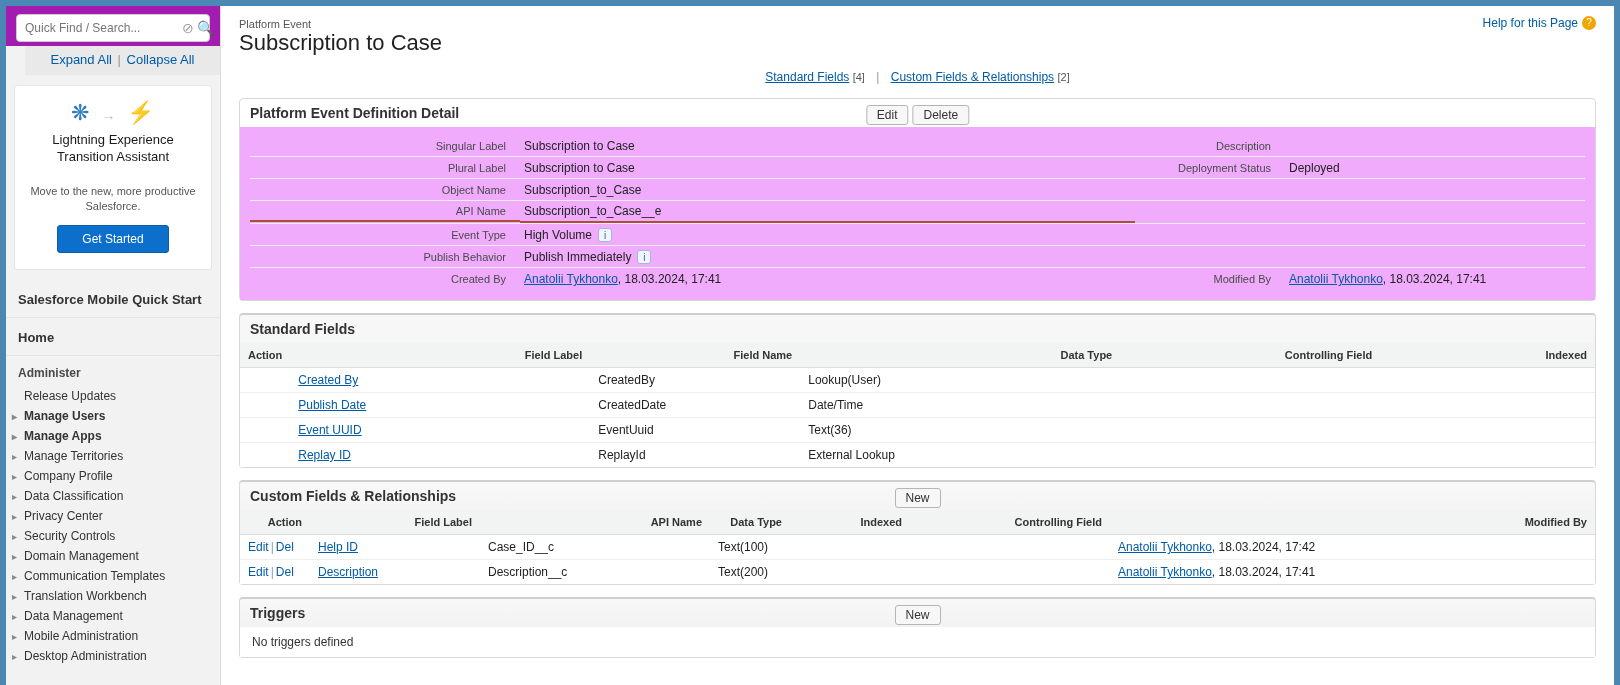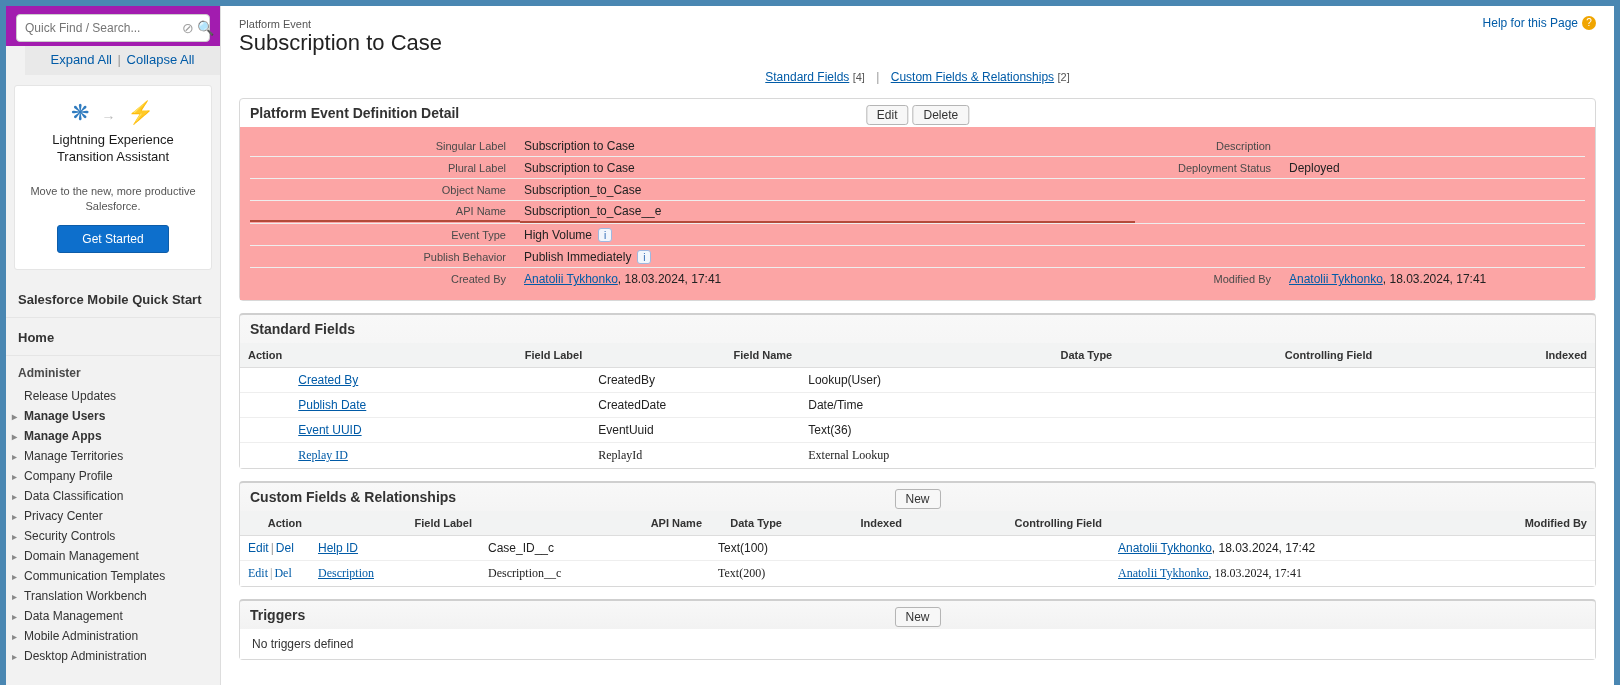--- a/index.html
+++ b/index.html
@@ -160,21 +160,21 @@
     background: #f7f7f7;
     border: 1px solid #b5b5b5;
     border-radius: 3px;
     padding: 2px 10px;
     font-size: 12px;
     color: #333;
     cursor: pointer;
   }
 
   
-  .detail-body { background: #fca5a5; padding: 8px 10px 10px 10px; }
+  .detail-body { background: #f0abfc; padding: 8px 10px 10px 10px; }
   .detail-row {
     display: flex;
     border-bottom: 1px solid #eee;
     min-height: 22px;
     align-items: center;
   }
   .detail-row:last-child { border-bottom: none; }
   .dlabel {
     width: 270px;
     text-align: right;
@@ -218,21 +218,21 @@
     font-weight: bold;
     font-size: 11px;
     color: #333;
     padding: 6px 8px;
     border-bottom: 1px solid #ddd;
   }
   .tbl td {
     padding: 5px 8px;
     border-bottom: 1px solid #eee;
   }
-  .tbl tr:last-child td { border-bottom: none; font-family: Liberation Serif, serif; }
+  .tbl tr:last-child td { border-bottom: none; }
   .action-col a { color: #015ba7; text-decoration: none; }
   .action-col .sep2 { color: #999; padding: 0 2px; }
   .plain-text { padding: 8px 12px; background: #fff; font-size: 12px; color: #333; }
 </style>
 </head>
 <body>
 
 <div class="outer-frame">
 
   <div class="sidebar">

